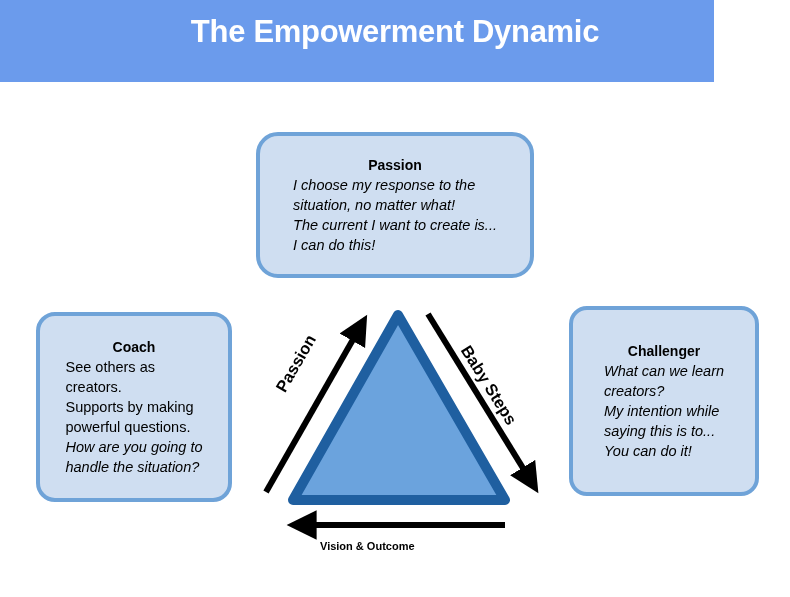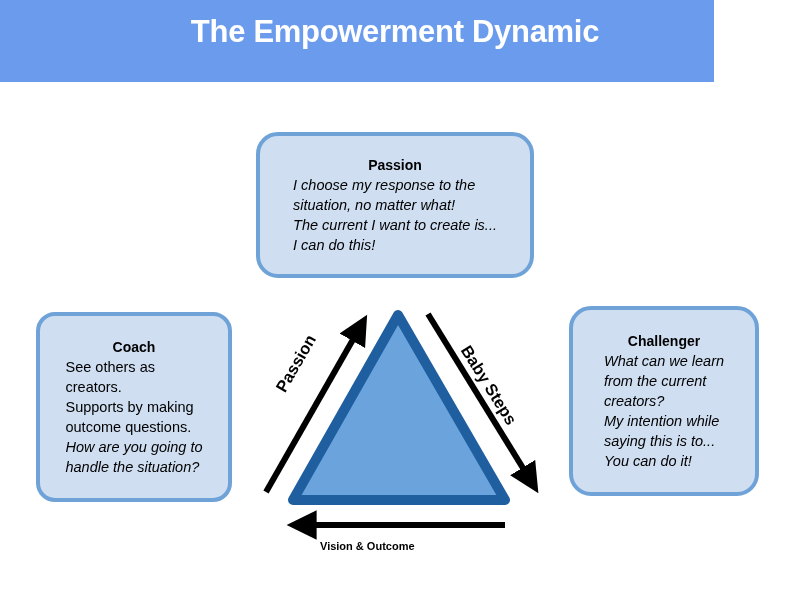--- a/index.html
+++ b/index.html
@@ -100,20 +100,21 @@
     top: 312px;
     width: 196px;
     height: 190px;
     border-radius: 19px;
   }
   #box-challenger {
     left: 569px;
     top: 306px;
     width: 190px;
     height: 190px;
+    border-radius: 18px;
   }
 
   
   #diagram {
     position: absolute;
     left: 250px;
     top: 300px;
     width: 300px;
     height: 280px;
   }
@@ -164,31 +165,30 @@
       <span class="ital">I can do this!</span>
     </div>
   </div>
 
   <div id="box-coach" class="role-box">
     <div class="role-title">Coach</div>
     <div class="role-body">
       <span class="norm">See others as</span>
       <span class="norm">creators.</span>
       <span class="norm">Supports by making</span>
-      <span class="norm">outcome questions.</span>
+      <span class="norm">powerful questions.</span>
       <span class="ital">How are you going to</span>
       <span class="ital">handle the situation?</span>
     </div>
   </div>
 
   <div id="box-challenger" class="role-box">
     <div class="role-title">Challenger</div>
     <div class="role-body">
       <span class="ital">What can we learn</span>
-      <span class="ital">from the current</span>
       <span class="ital">creators?</span>
       <span class="ital">My intention while</span>
       <span class="ital">saying this is to...</span>
       <span class="ital">You can do it!</span>
     </div>
   </div>
 
   <div id="diagram">
     <svg width="300" height="280" viewBox="0 0 300 280" xmlns="http://www.w3.org/2000/svg">
       <defs>

